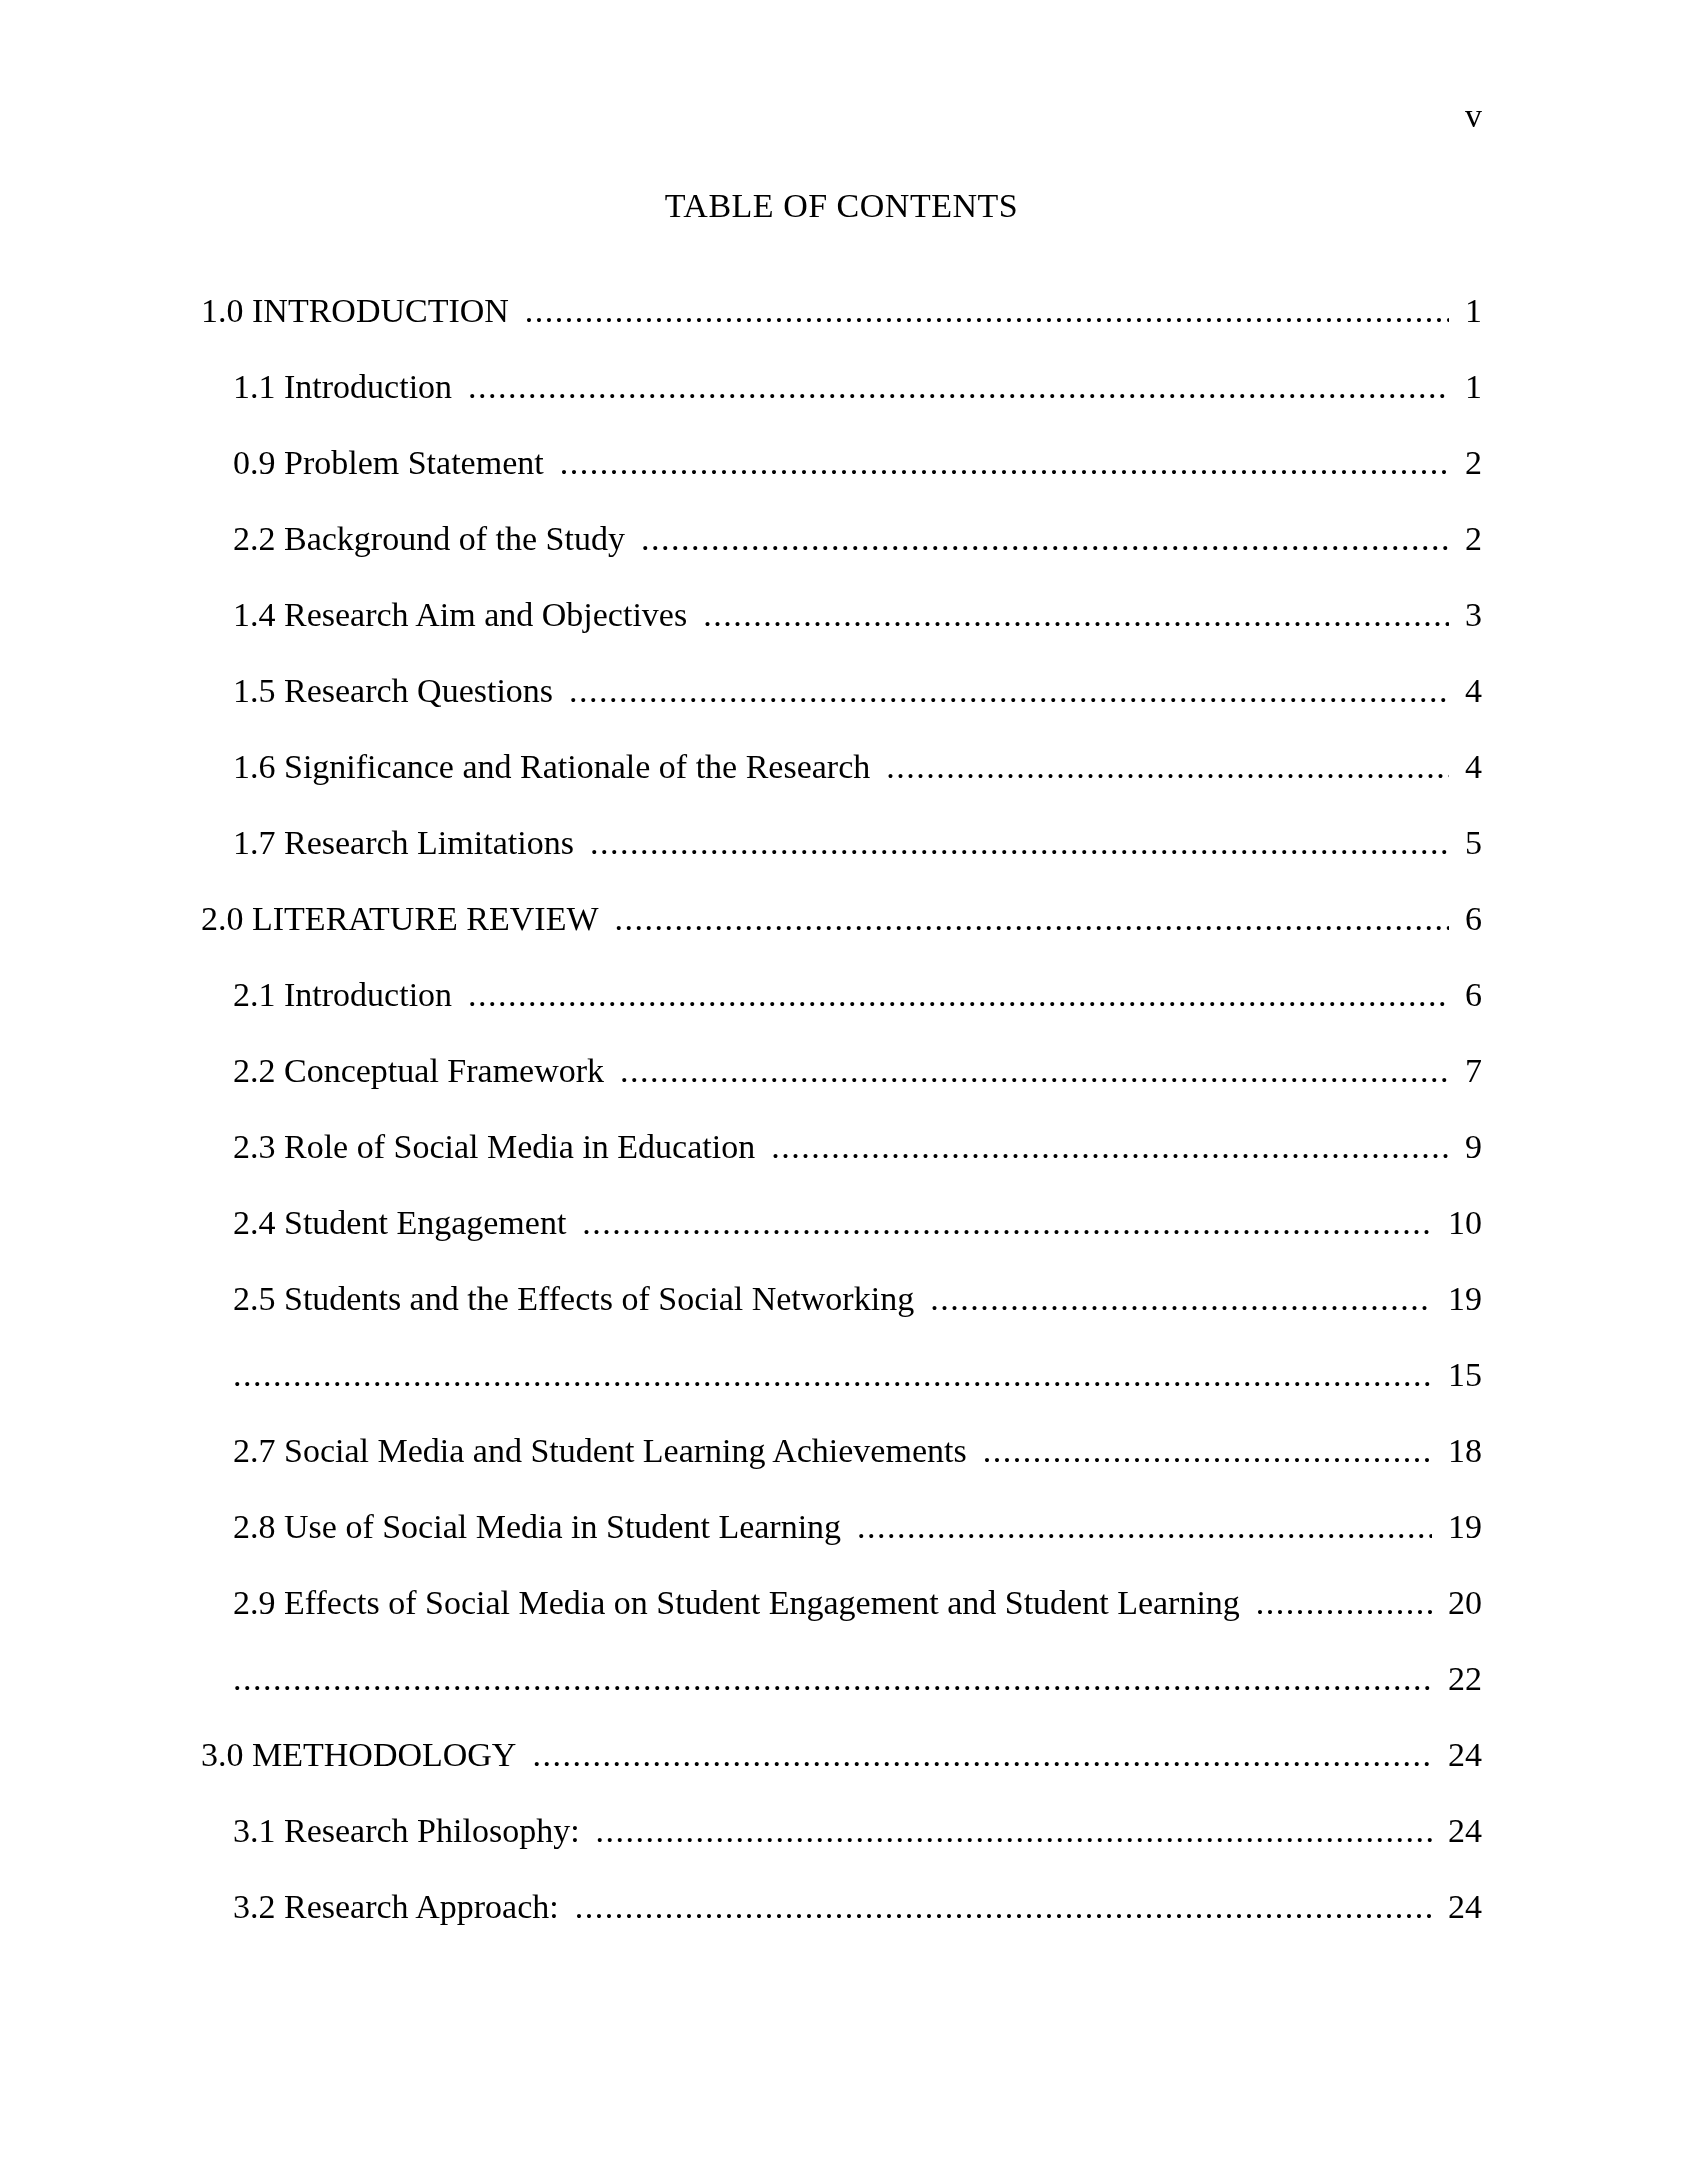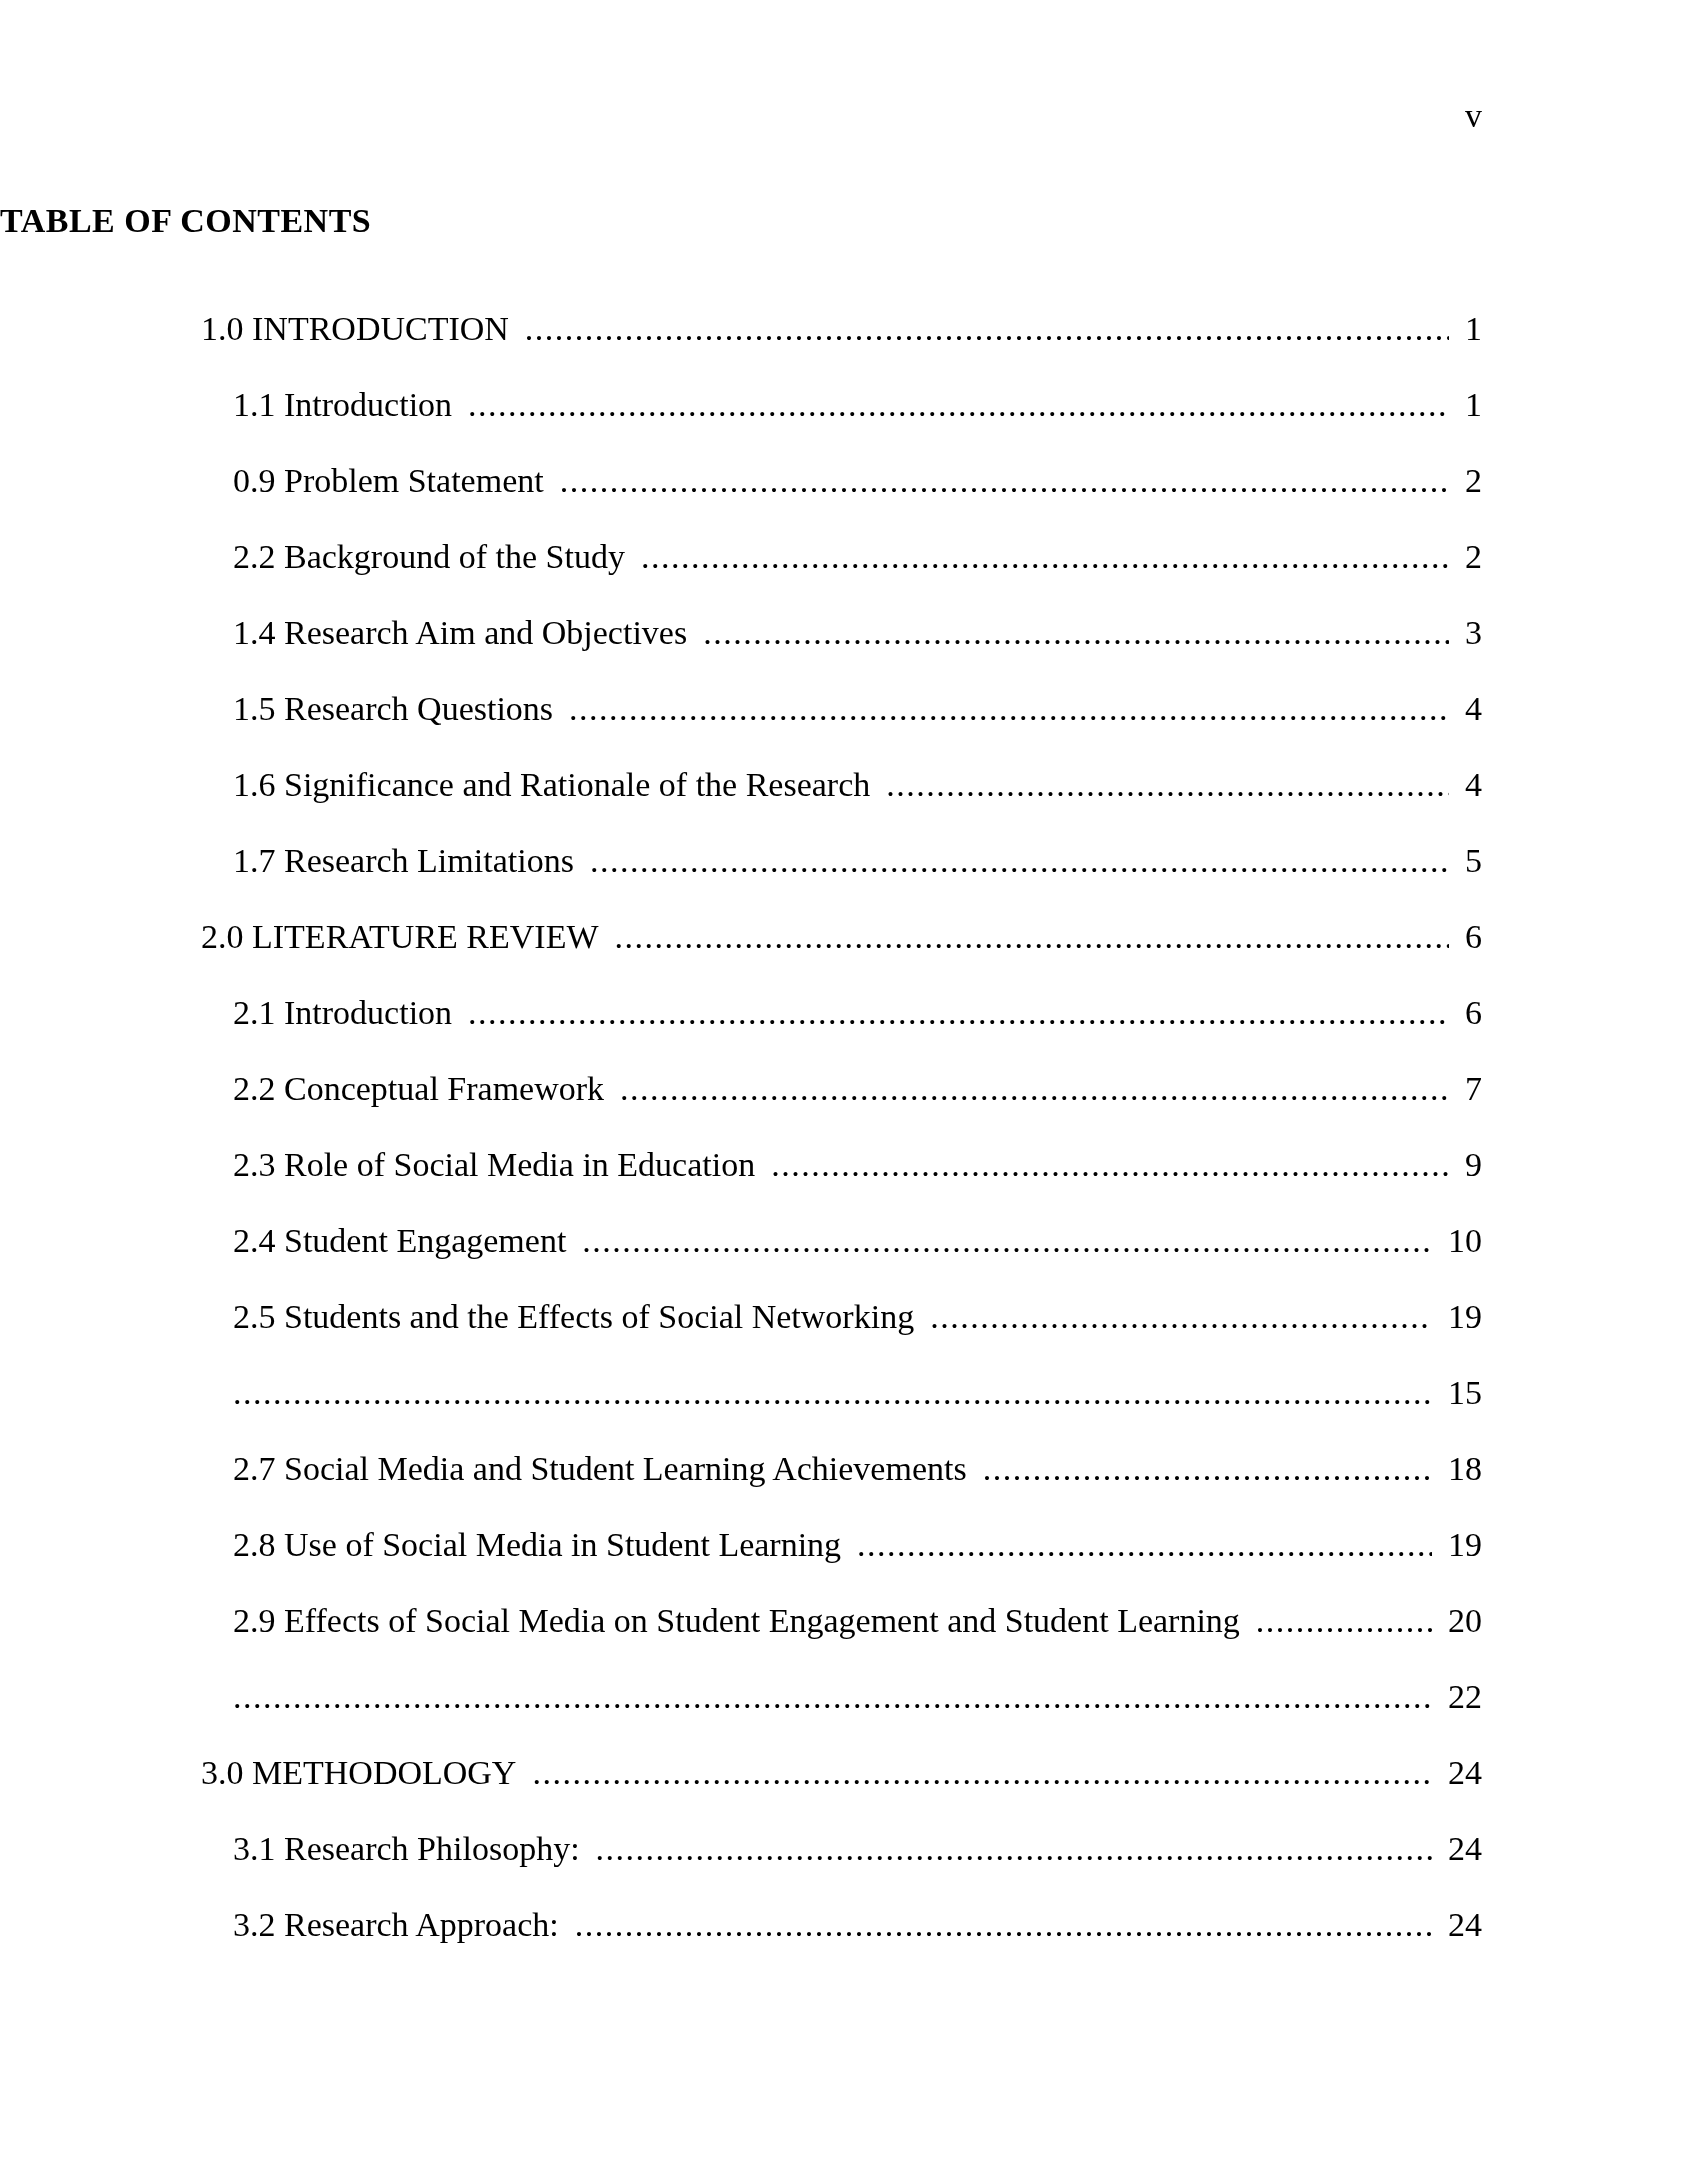--- a/index.html
+++ b/index.html
@@ -14,37 +14,37 @@
     overflow: hidden;
   }
   .header-pagenum {
     position: absolute;
     top: 96px;
     right: 201px;
     line-height: 40px;
   }
   .toc-title {
     position: absolute;
-    top: 201px;
+    top: 186px;
     left: 0;
     width: 100%;
-    text-align: left;
-    font-weight: bold;
+    text-align: center;
+    font-weight: normal;
     line-height: 40px;
     letter-spacing: 0.5px;
   }
   .toc {
     position: absolute;
     top: 273px;
     left: 201px;
     right: 201px;
   }
   .row {
     display: flex;
-    align-items: flex-end;
+    align-items: center;
     height: 76px;
     line-height: 40px;
     gap: 16px;
   }
   .lvl1 { padding-left: 32px; }
   .lbl { flex: 0 0 auto; white-space: nowrap; }
   .leader {
     flex: 1 1 auto;
     overflow: hidden;
     white-space: nowrap;

